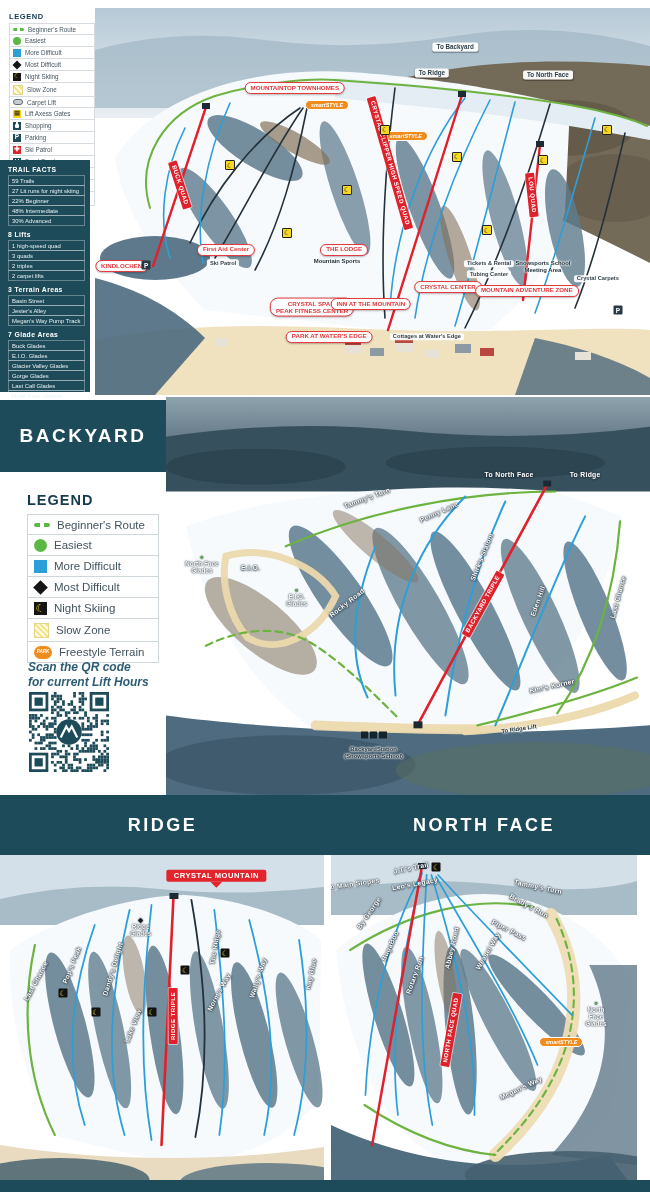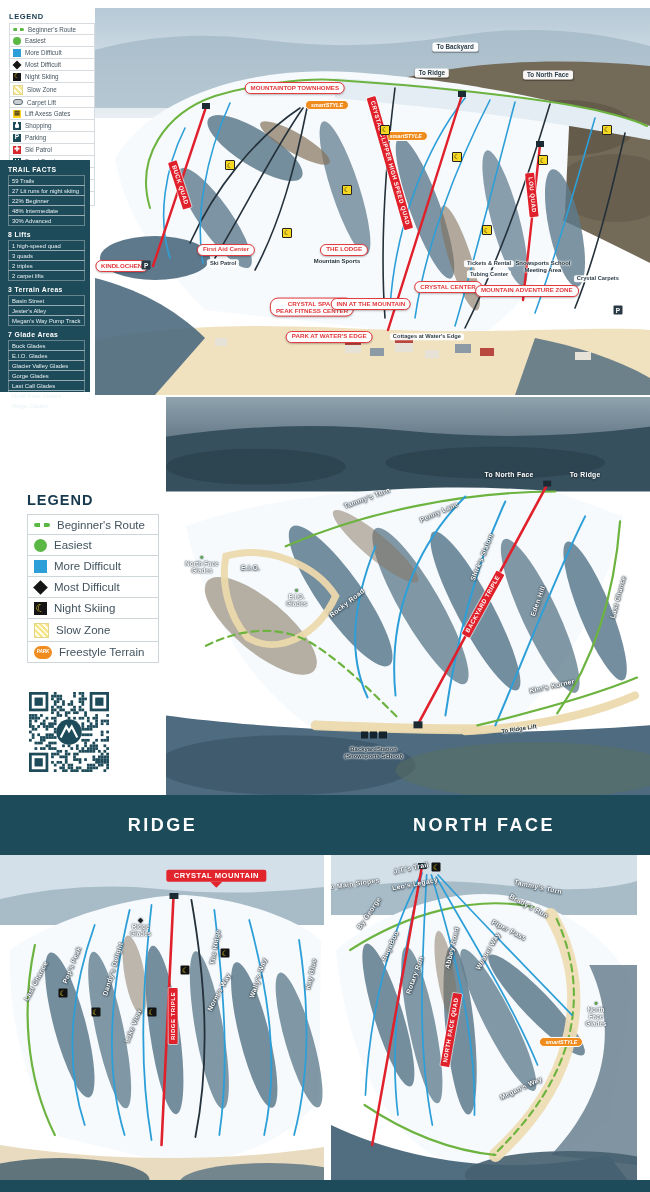--- a/index.html
+++ b/index.html
@@ -359,20 +359,23 @@
         </div>
         <div class="map-label moon" style="left: 80.7%; top: 39.3%; transform: translate(-50%, -50%);">
           <span class="ln">☾</span>
         </div>
         <div class="map-label moon" style="left: 92.3%; top: 31.5%; transform: translate(-50%, -50%);">
           <span class="ln">☾</span>
         </div>
       </div>
   </div>
 
+  <div class="by-head">
+    <span>BACKYARD</span>
+  </div>
   <div class="legend-lg">
     <div class="lg-title">LEGEND</div>
     <div class="lg-box">
         <div class="lg-row">
           <span class="lg-ic ic-beginner"></span>
           <span class="lg-tx">Beginner's Route</span>
         </div>
         <div class="lg-row">
           <span class="lg-ic ic-easiest"></span>
           <span class="lg-tx">Easiest</span>
@@ -391,20 +394,24 @@
         </div>
         <div class="lg-row">
           <span class="lg-ic ic-slow"></span>
           <span class="lg-tx">Slow Zone</span>
         </div>
         <div class="lg-row">
           <span class="lg-ic ic-free">PARK</span>
           <span class="lg-tx">Freestyle Terrain</span>
         </div>
       </div>
+  </div>
+  <div class="qr-caption">
+    <span>Scan the QR code</span><br>
+    <span>for current Lift Hours</span>
   </div>
   <div class="qr">
     <svg viewBox="0 0 29 29">
         <rect x="0" y="0" width="29" height="29" fill="#fff"></rect>
         <rect x="9" y="0" width="1" height="1" fill="#1d4b59"></rect>
         <rect x="16" y="0" width="1" height="1" fill="#1d4b59"></rect>
         <rect x="18" y="0" width="1" height="1" fill="#1d4b59"></rect>
         <rect x="19" y="0" width="1" height="1" fill="#1d4b59"></rect>
         <rect x="8" y="1" width="1" height="1" fill="#1d4b59"></rect>
         <rect x="9" y="1" width="1" height="1" fill="#1d4b59"></rect>

